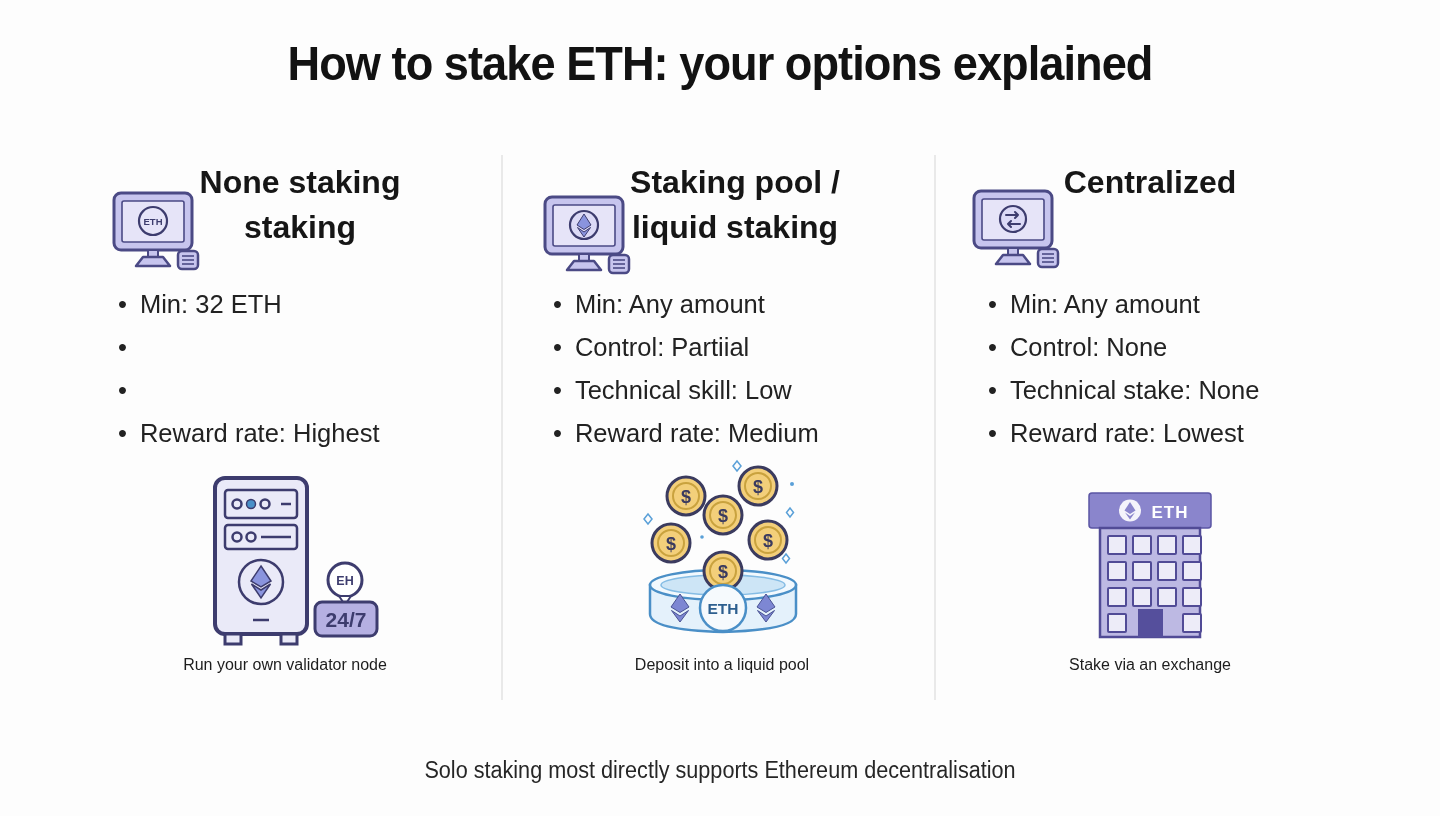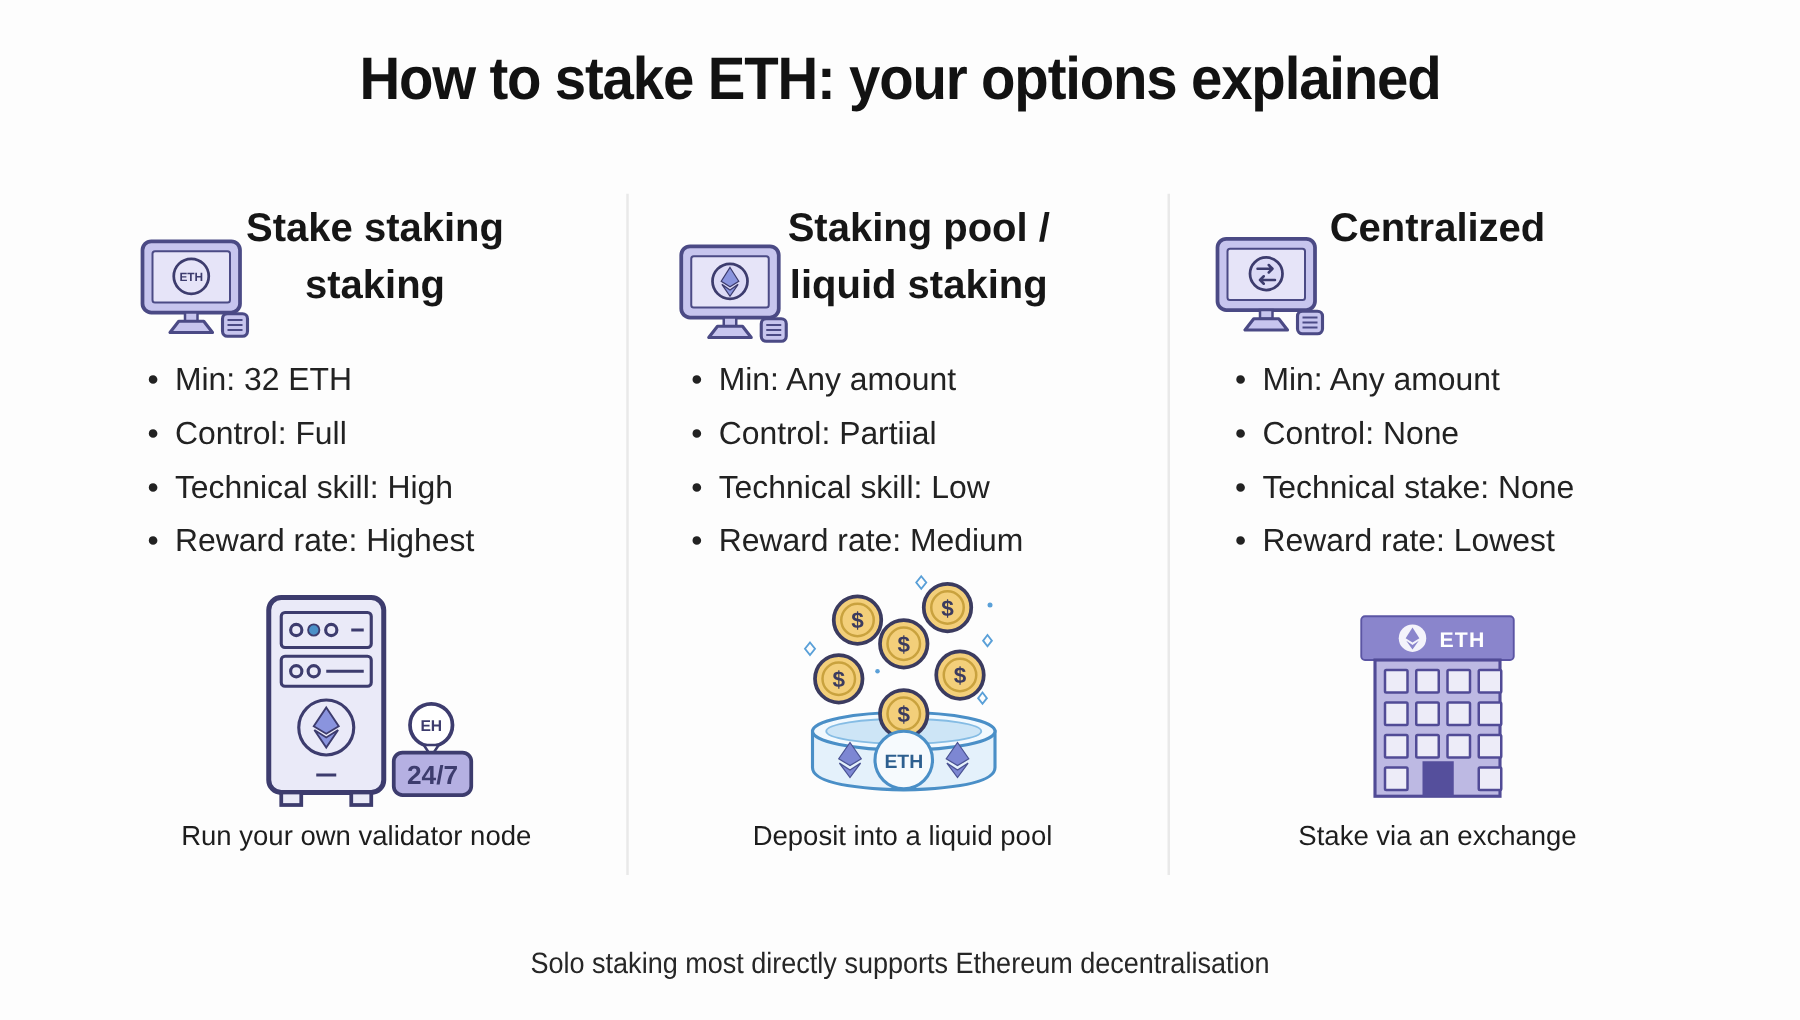--- a/index.html
+++ b/index.html
@@ -30,41 +30,41 @@
   .bullets { position:absolute; top:283px; list-style:none; font-size:25.5px; line-height:43px; color:#222; }
   #bullets-1 { left:118px; }
   #bullets-2 { left:553px; }
   #bullets-3 { left:988px; }
   .bullets li { display:flex; gap:13px; }
   .bullets .dot { color:#222; }
   .illus { position:absolute; }
   #illus-1 { left:193px; top:472px; }
   #illus-2 { left:640px; top:458px; }
   #illus-3 { left:1085px; top:491px; }
-  .caption { position:absolute; top:656px; width:400px; text-align:center; font-size:22px; color:#1d1d1d; }
+  .caption { position:absolute; top:656px; width:400px; text-align:center; font-size:16px; color:#1d1d1d; }
   #cap-1 { left:85px; }
   #cap-2 { left:522px; }
   #cap-3 { left:950px; }
   .footer-note {
     position:absolute; top:757px; left:0; width:1440px; text-align:center;
     font-size:23.5px; color:#262626; transform:scaleX(0.92);
   }
   svg text { font-family:"Liberation Sans", sans-serif; }
 </style>
 </head>
 <body>
 
 <div class="title">How to stake ETH: your options explained</div>
 
 <div class="divider" id="divider-1"></div>
 <div class="divider" id="divider-2"></div>
 
 <div>
   <div class="col-header" id="hdr-1">
-    <div>Stake staking</div>
+    <div>None staking</div>
     <div>staking</div>
   </div>
 
   <svg class="monitor-icon" id="icon-1" width="100" height="82" viewBox="0 0 100 82">
     <rect x="4" y="3" width="78" height="57" rx="7" fill="#c7c5ee" stroke="#4b4a85" stroke-width="3"></rect>
     <rect x="12" y="11" width="62" height="41" rx="2" fill="#e6e4f8" stroke="#4b4a85" stroke-width="1.6"></rect>
     <circle cx="43" cy="31" r="14" fill="none" stroke="#3d3c6e" stroke-width="2.2"></circle>
     <text x="43" y="35" text-anchor="middle" font-size="9.5" font-weight="bold" fill="#3d3c6e">ETH</text>
     <rect x="38" y="60" width="10" height="7" fill="#c7c5ee" stroke="#4b4a85" stroke-width="2"></rect>
     <path d="M26 76 L60 76 L53 67 L33 67 Z" fill="#c7c5ee" stroke="#4b4a85" stroke-width="2.5" stroke-linejoin="round"></path>
@@ -74,25 +74,23 @@
     <line x1="72" y1="74" x2="84" y2="74" stroke="#4b4a85" stroke-width="1.6"></line>
   </svg>
 
   <ul class="bullets" id="bullets-1">
     <li>
         <span class="dot">•</span>
         <span>Min: 32 ETH</span>
       </li>
     <li>
         <span class="dot">•</span>
-        <span>Control: Full</span>
-      </li>
-    <li>
-        <span class="dot">•</span>
-        <span>Technical skill: High</span>
+      </li>
+    <li>
+        <span class="dot">•</span>
       </li>
     <li>
         <span class="dot">•</span>
         <span>Reward rate: Highest</span>
       </li>
   </ul>
 
   <svg class="illus" id="illus-1" width="200" height="192" viewBox="0 0 200 192">
 
     <rect x="22" y="6" width="92" height="156" rx="10" fill="#eaeaf8" stroke="#3d3c6e" stroke-width="4"></rect>

